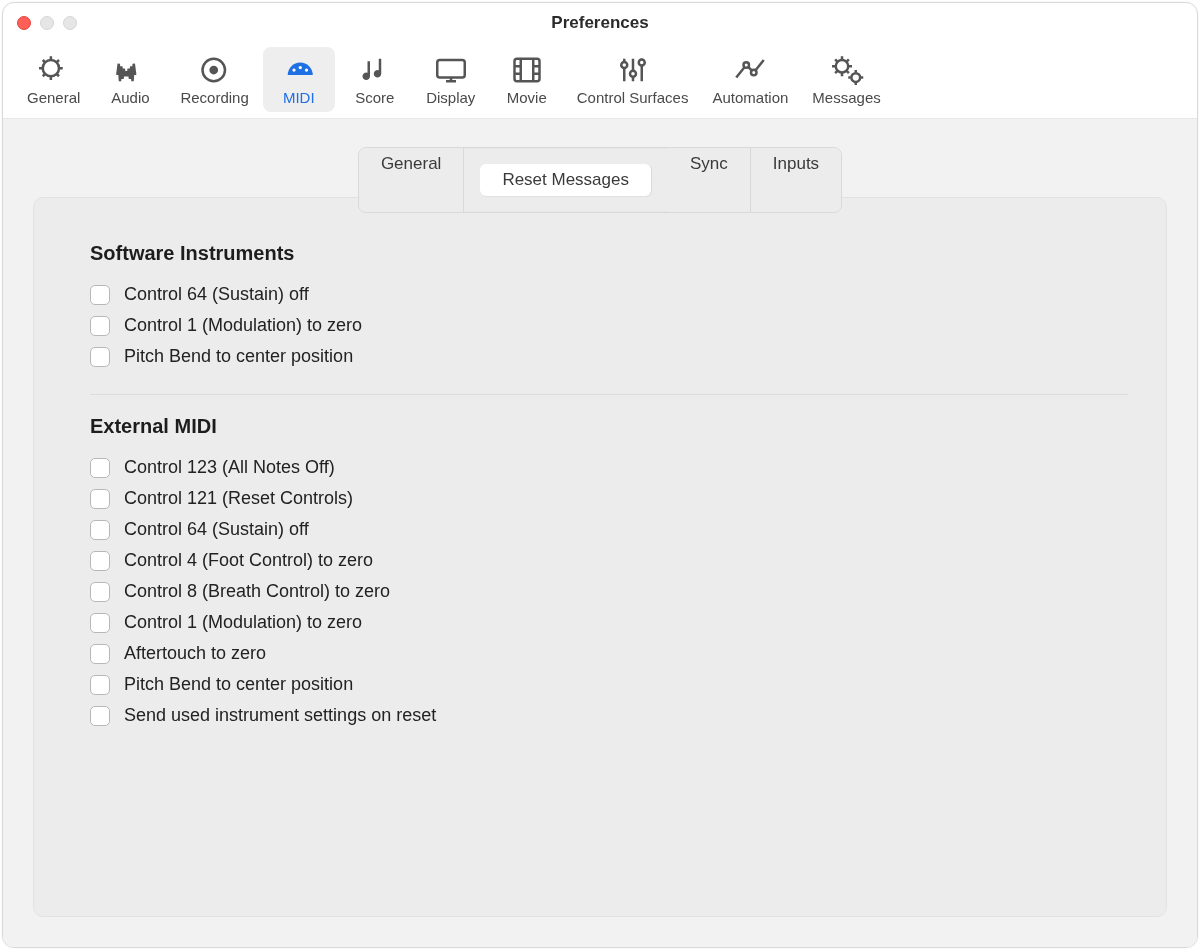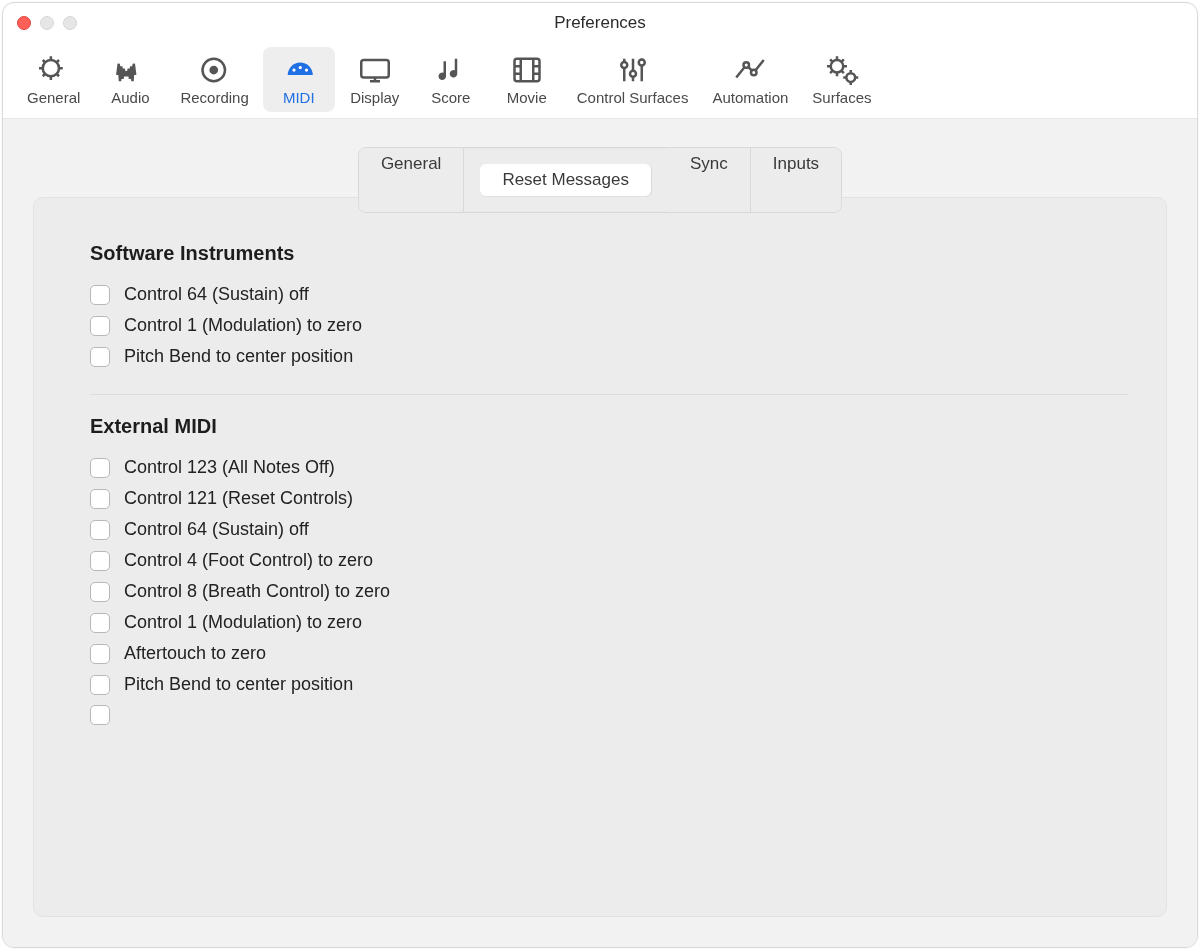--- a/index.html
+++ b/index.html
@@ -38,21 +38,21 @@
     width: 14px; height: 14px; border-radius: 50%;
   }
   .tl-close { background: #ff5f57; border: 1px solid #e04640; }
   .tl-min   { background: #e6e6e6; border: 1px solid #d6d6d6; }
   .tl-max   { background: #e6e6e6; border: 1px solid #d6d6d6; }
   .title {
     position: absolute;
     left: 0; right: 0;
     text-align: center;
     font-size: 17px;
-    font-weight: 400;
+    font-weight: 700;
     color: #2b2b2b;
     pointer-events: none;
   }
   .toolbar {
     display: flex;
     padding: 4px 14px 6px 14px;
     gap: 4px;
     border-bottom: 1px solid #e8e8e8;
     background: #fff;
   }
@@ -251,36 +251,36 @@
         <div class="icon-slot">
           <svg viewBox="0 0 26 24">
             <use href="#ic-midi"></use>
           </svg>
         </div>
         <div class="lbl">MIDI</div>
       </div>
       <div class="tool-item">
         <div class="icon-slot">
           <svg viewBox="0 0 26 24">
+            <use href="#ic-notes"></use>
+          </svg>
+        </div>
+        <div class="lbl">Score</div>
+      </div>
+      <div class="tool-item">
+        <div class="icon-slot">
+          <svg viewBox="0 0 26 24">
             <use href="#ic-display"></use>
           </svg>
         </div>
         <div class="lbl">Display</div>
       </div>
       <div class="tool-item">
         <div class="icon-slot">
           <svg viewBox="0 0 26 24">
-            <use href="#ic-notes"></use>
-          </svg>
-        </div>
-        <div class="lbl">Score</div>
-      </div>
-      <div class="tool-item">
-        <div class="icon-slot">
-          <svg viewBox="0 0 26 24">
             <use href="#ic-film"></use>
           </svg>
         </div>
         <div class="lbl">Movie</div>
       </div>
       <div class="tool-item">
         <div class="icon-slot">
           <svg viewBox="0 0 26 24">
             <use href="#ic-sliders"></use>
           </svg>
@@ -294,21 +294,21 @@
           </svg>
         </div>
         <div class="lbl">Automation</div>
       </div>
       <div class="tool-item">
         <div class="icon-slot">
           <svg viewBox="0 0 26 24">
             <use href="#ic-gears"></use>
           </svg>
         </div>
-        <div class="lbl">Surfaces</div>
+        <div class="lbl">Messages</div>
       </div>
     </div>
 
   <div class="content">
     <div class="segwrap">
       <div class="segctrl" id="segctrl">
           <div class="seg">General</div>
           <div class="seg selected">Reset Messages</div>
           <div class="seg">Sync</div>
           <div class="seg">Inputs</div>
@@ -363,18 +363,19 @@
           <div class="check-row">
             <div class="cbox"></div>
             <div class="check-label">Aftertouch to zero</div>
           </div>
           <div class="check-row">
             <div class="cbox"></div>
             <div class="check-label">Pitch Bend to center position</div>
           </div>
           <div class="check-row">
             <div class="cbox"></div>
+            <div class="check-label">Send used instrument settings on reset</div>
           </div>
         </div>
     </div>
   </div>
 
 </div>
 
 </body></html>

